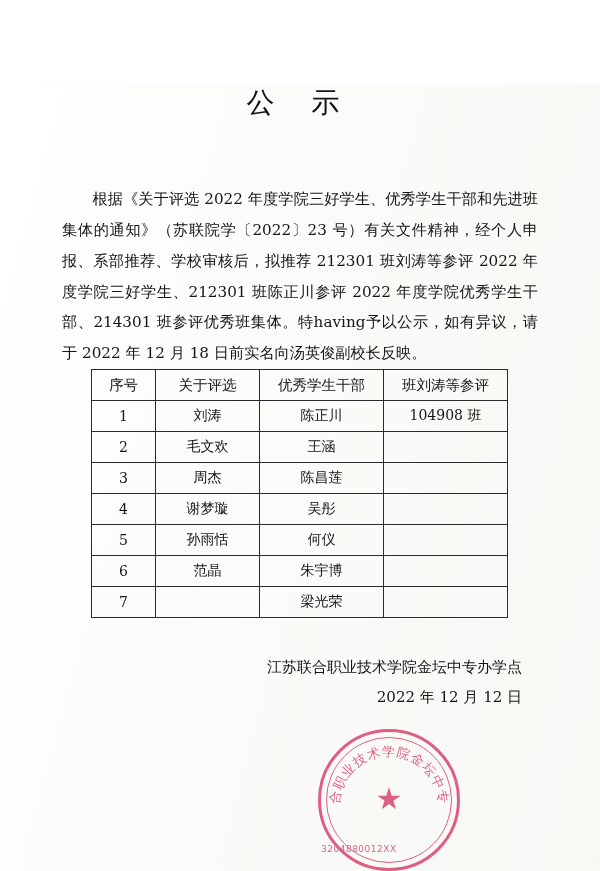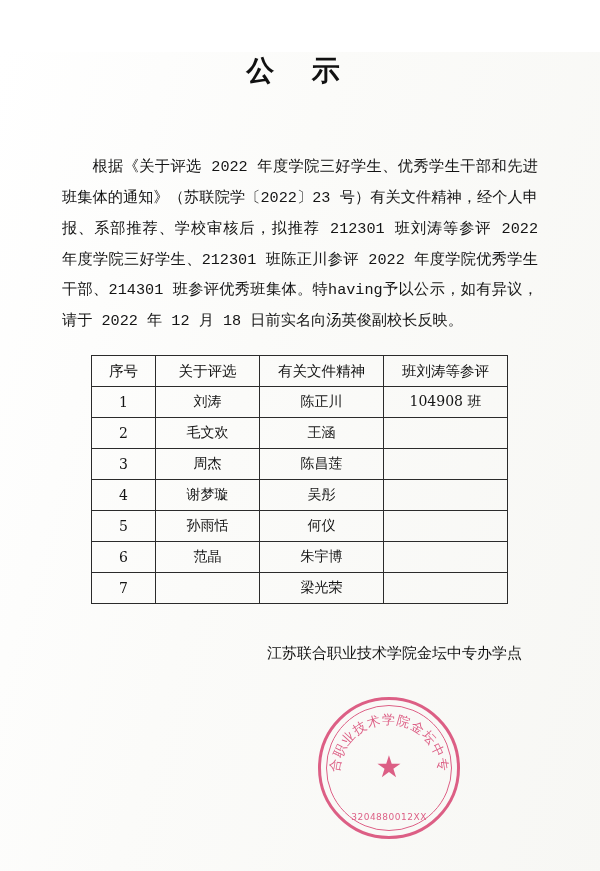--- a/index.html
+++ b/index.html
@@ -31,42 +31,40 @@
     pointer-events: none;
   }
   .content {
     position: relative;
     padding: 0 62px;
     z-index: 2;
   }
   .doc-title {
     text-align: center;
     font-size: 28px;
-    font-weight: bold;
+    font-weight: normal;
     letter-spacing: 14px;
-    margin-top: 52px;
+    margin-top: 84px;
     margin-bottom: 0;
     color: #111;
     font-family: "DejaVu Serif", "Liberation Serif", serif;
   }
   .body-text {
     margin-top: 62px;
     font-size: 15.2px;
     line-height: 2.03;
     text-align: justify;
     text-justify: inter-ideograph;
     color: #141414;
-    font-family: Liberation Mono, monospace;
   }
   .body-text p {
     margin: 0;
     text-indent: 2em;
   }
   table.names {
-    margin-top: 18px;
     border-collapse: collapse;
     width: 416px;
     margin-left: 29px;
     table-layout: fixed;
   }
   table.names th,
   table.names td {
     border: 1px solid #2b2b2b;
     height: 30px;
     text-align: center;
@@ -136,21 +134,20 @@
     font-family: "DejaVu Sans", "Liberation Sans", sans-serif;
     font-size: 13px;
     fill: #d2245a;
     letter-spacing: 1px;
   }
   .seal .seal-code {
     position: absolute;
     bottom: 14px;
     left: 0;
     width: 136px;
-    text-align: center;
     font-size: 9px;
     color: #d2245a;
     font-family: "DejaVu Sans", "Liberation Sans", sans-serif;
     letter-spacing: 0.5px;
   }
 </style>
 </head>
 <body>
 
 <div class="page">
@@ -166,21 +163,21 @@
       <colgroup>
         <col class="c-index">
         <col class="c-good">
         <col class="c-cadre">
         <col class="c-class">
       </colgroup>
       <thead>
         <tr>
           <th>序号</th>
           <th>关于评选</th>
-          <th>有关文件精神</th>
+          <th>优秀学生干部</th>
           <th>班刘涛等参评</th>
         </tr>
       </thead>
       <tbody>
         <tr>
           <td>1</td>
           <td>刘涛</td>
           <td>陈正川</td>
           <td>104908 班</td>
         </tr>
@@ -218,20 +215,21 @@
           <td>7</td>
           <td></td>
           <td>梁光荣</td>
           <td></td>
         </tr>
       </tbody>
     </table>
 
     <div class="signature">
       <div>江苏联合职业技术学院金坛中专办学点</div>
+      <div>2022 年 12 月 12 日</div>
     </div>
 
   </div>
 
   <div class="seal">
     <div class="inner-ring"></div>
     <svg class="seal-arc" viewBox="0 0 136 136">
       <defs>
         <path id="sealArcPath" d="M 18,74 A 50,50 0 1 1 118,74"></path>
       </defs>

